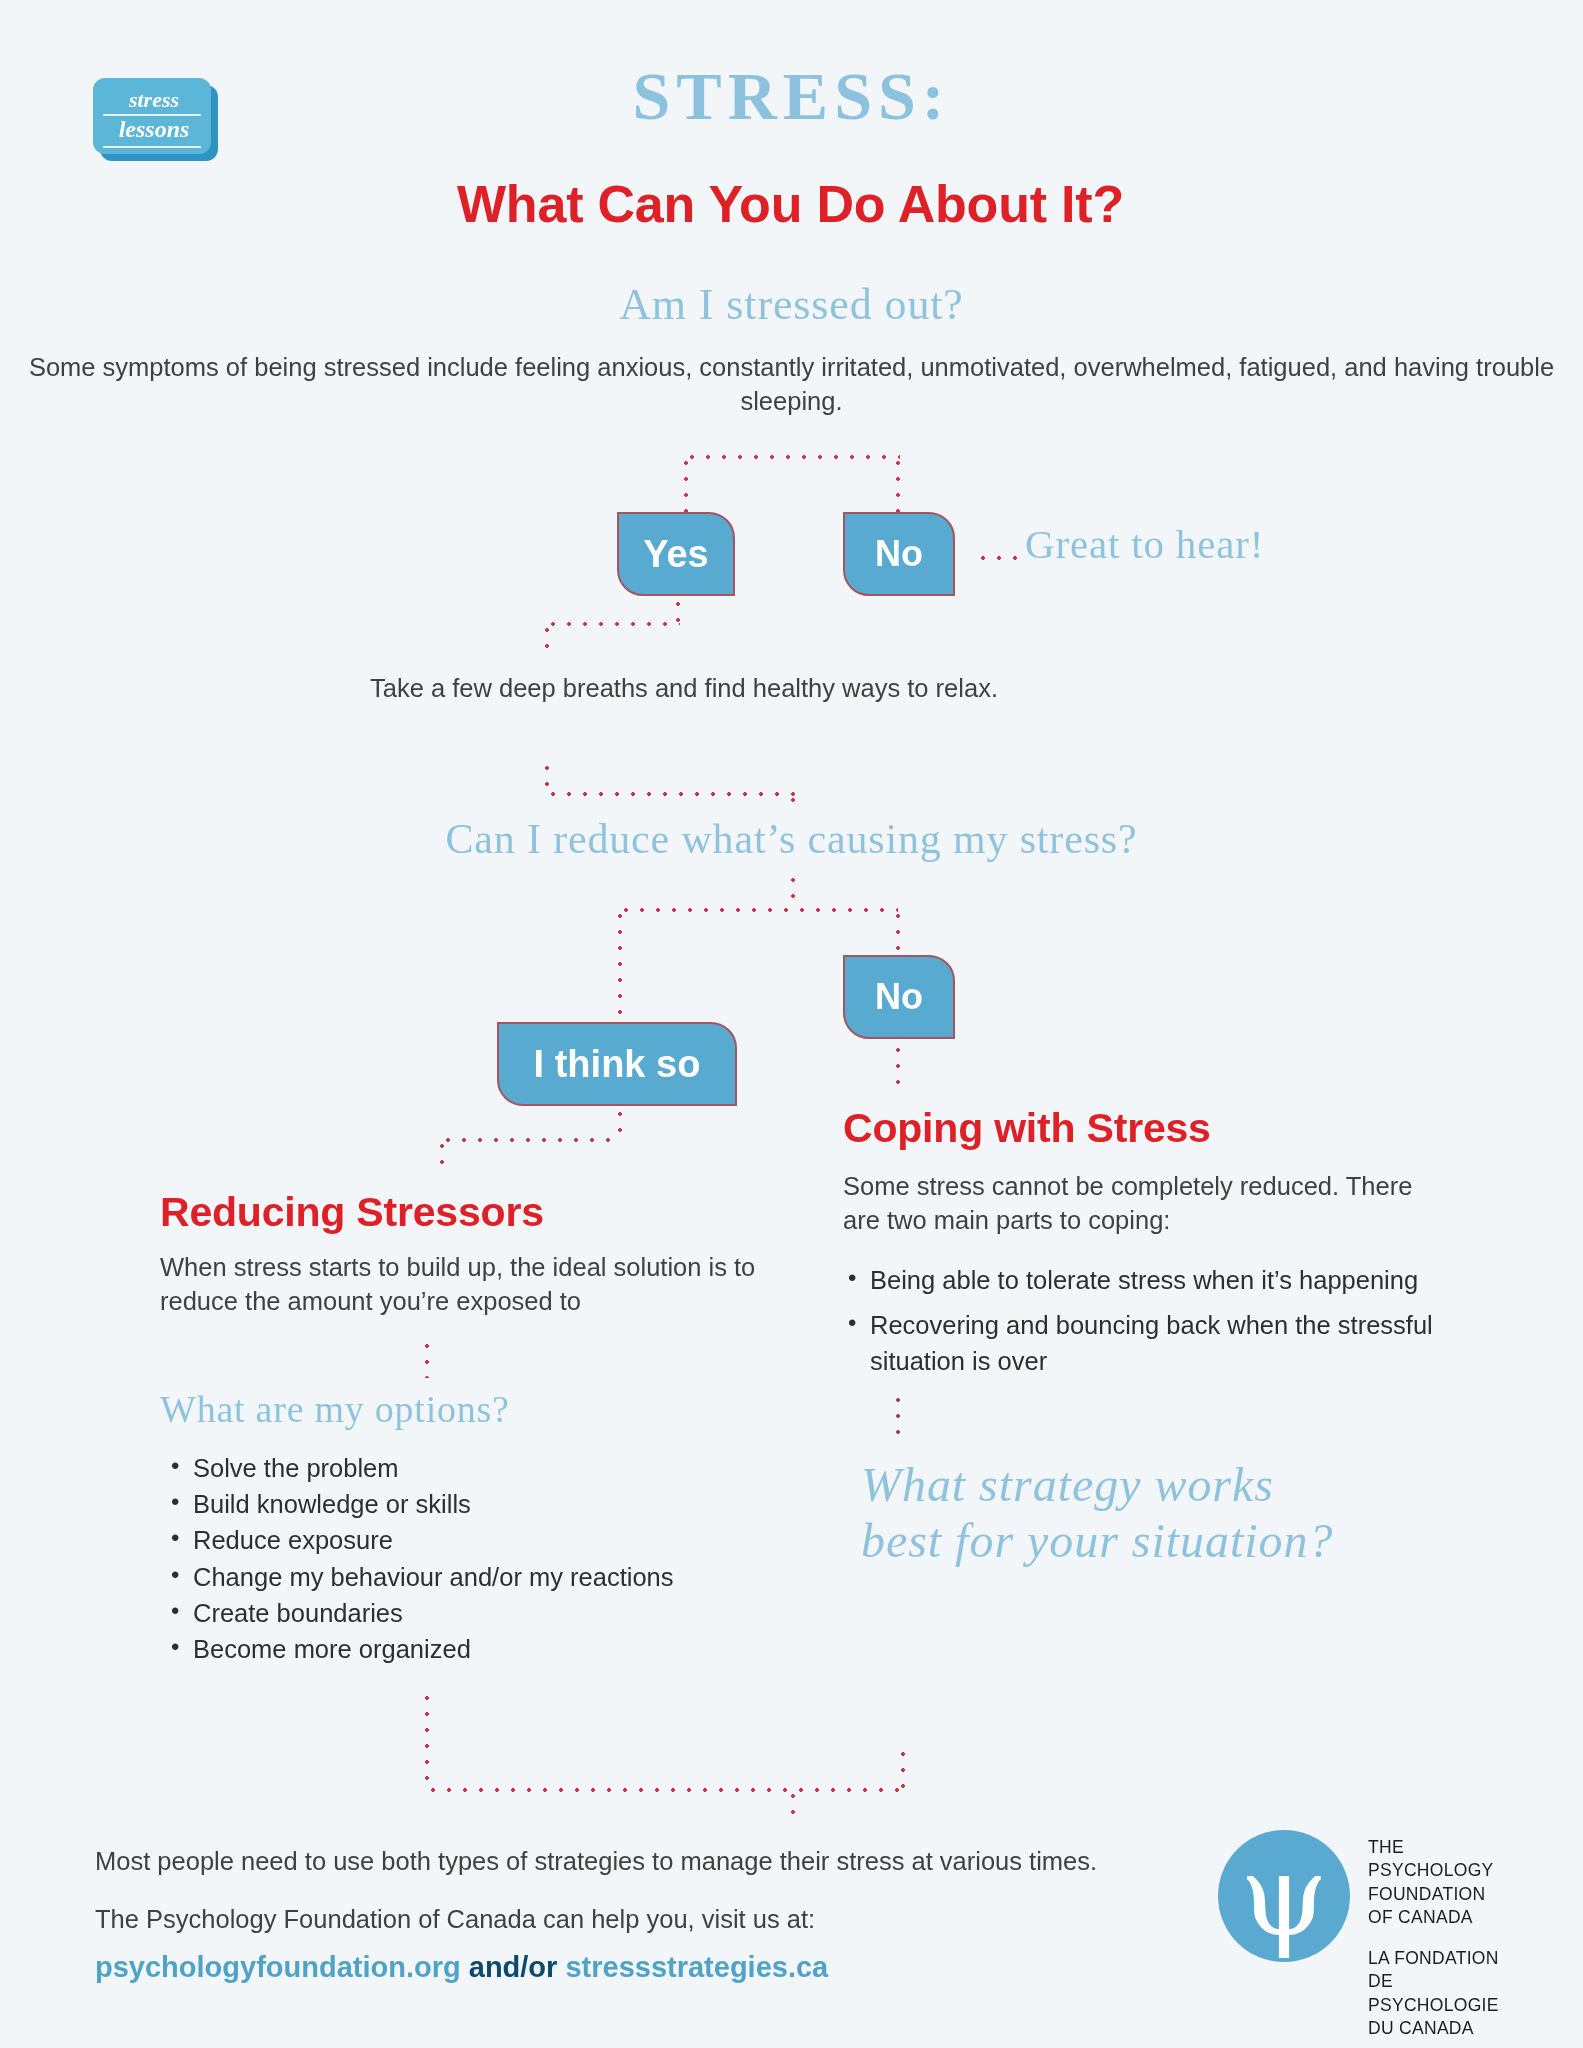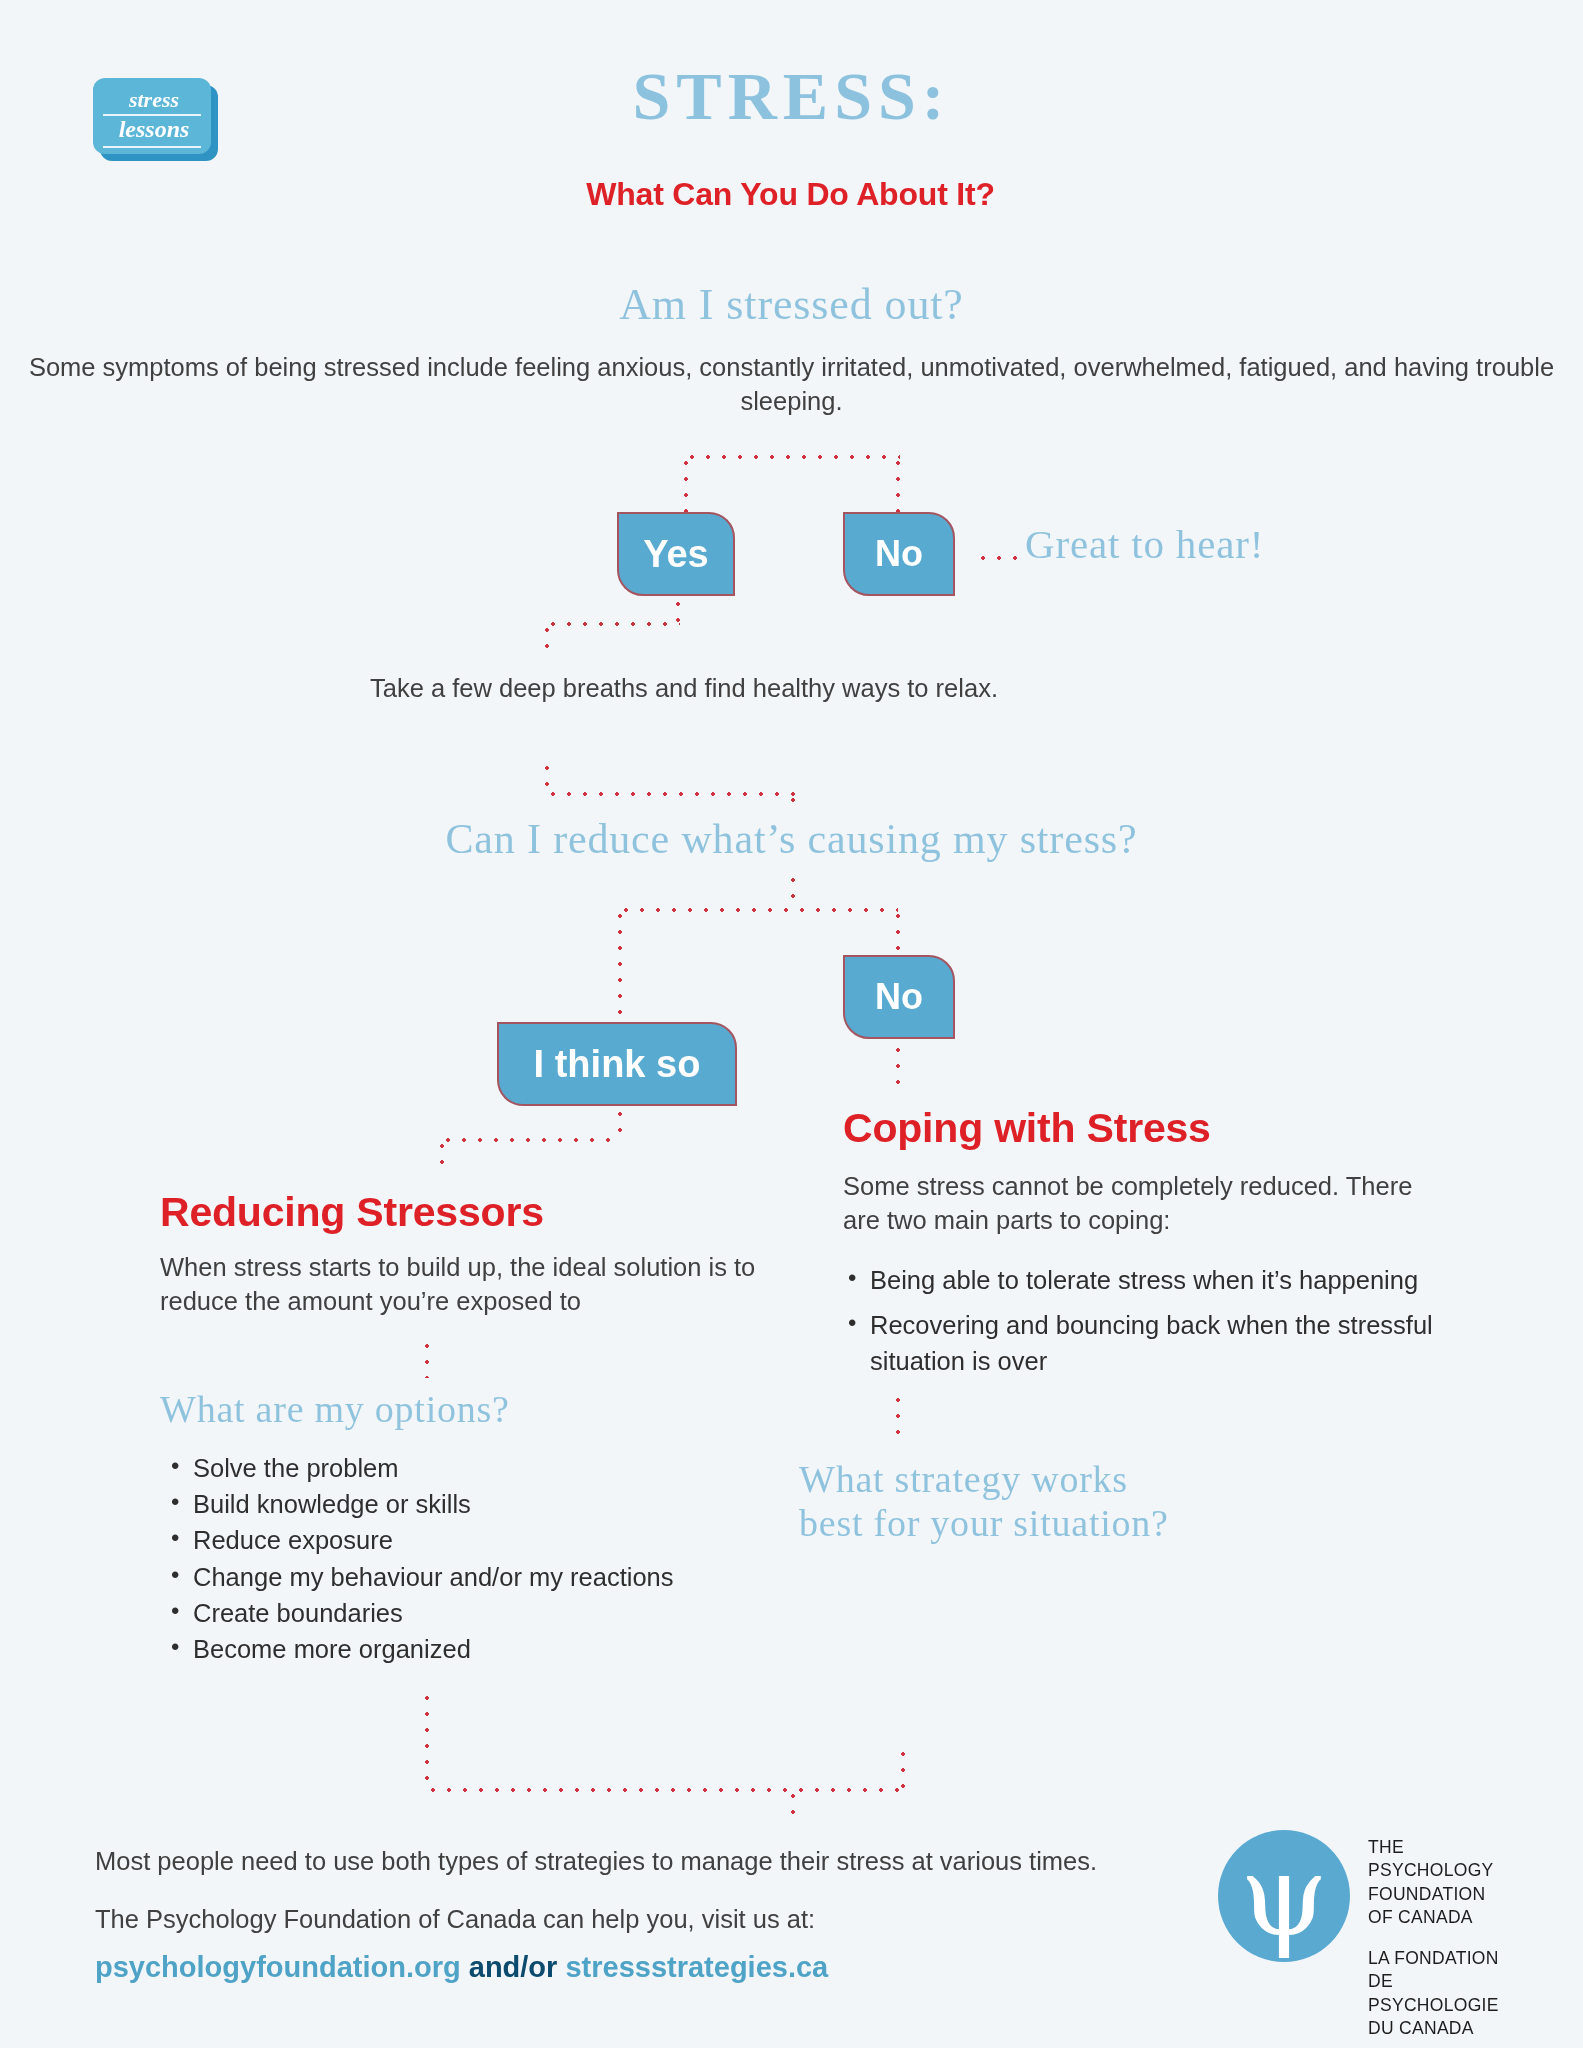--- a/index.html
+++ b/index.html
@@ -83,21 +83,21 @@
 
   
   #main-title{
     left:0;top:62px;width:1583px;text-align:center;
     font-size:68px;line-height:1;
     font-family:"Liberation Serif", serif;
     font-weight:bold;color:#8cc2de;letter-spacing:6px;
   }
   #sub-title{
     left:0;top:178px;width:1581px;text-align:center;
-    font-size:32px;line-height:1;
+    font-size:52px;line-height:1;
   }
   #q1{
     left:0;top:283px;width:1583px;text-align:center;
     font-size:44px;line-height:1;
   }
   #intro{
     left:0;top:351px;width:1583px;text-align:center;
   }
 
   
@@ -131,21 +131,21 @@
   #h-reducing{left:160px;top:1192px;font-size:41px;line-height:1;}
   #p-reducing{left:160px;top:1251px;width:600px;}
   #q-options{left:160px;top:1390px;font-size:38px;line-height:1;}
   #list-options{left:168px;top:1450px;width:600px;}
 
   
   #h-coping{left:843px;top:1108px;font-size:41px;line-height:1;}
   #p-coping{left:843px;top:1170px;width:600px;}
   #list-coping{left:845px;top:1262px;width:640px;}
   #list-coping li{margin-bottom:9px;}
-  #q-strategy{left:799px;top:1457px;font-size:38px;line-height:1.17;}
+  #q-strategy{left:861px;top:1457px;font-size:48px;line-height:1.17;font-style:italic;}
   #list-strategy{left:845px;top:1557px;width:600px;}
 
   
   #foot1{left:95px;top:1845px;width:1060px;}
   #foot2{left:95px;top:1903px;width:1060px;}
   #foot3{left:95px;top:1951px;width:1060px;font-size:29px;font-weight:bold;}
   .url{color:#4fa3c7;}
   .andor{color:#0c4a6e;font-weight:bold;}
 
   #pfc-logo{left:1218px;top:1822px;width:300px;height:180px;}

